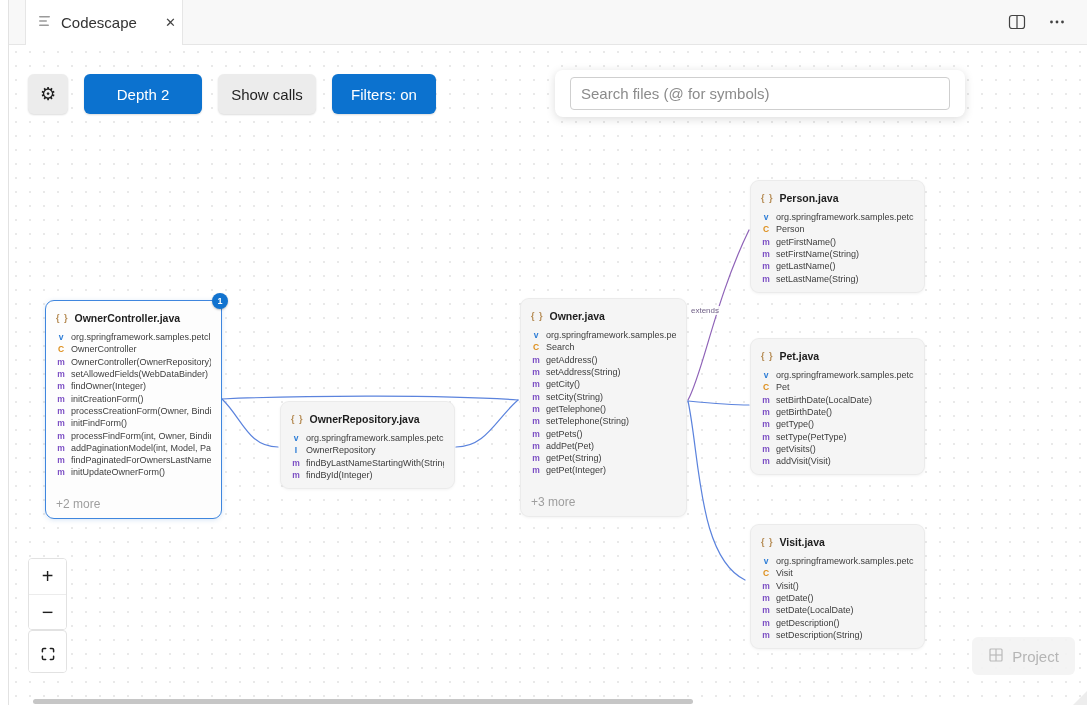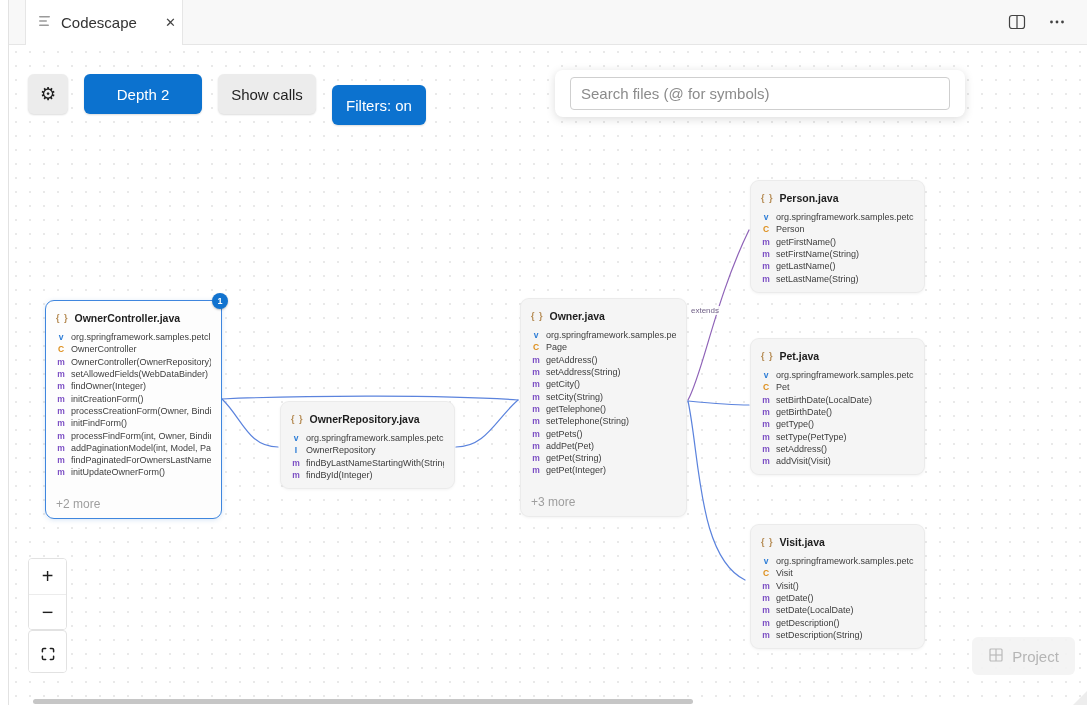--- a/index.html
+++ b/index.html
@@ -25,21 +25,21 @@
   .edge-label { position:absolute; left:672px; top:261px; width:48px; text-align:center; font-size:8px; color:#6f5f85; background:rgba(255,255,255,.85); border-radius:2px; z-index:2; }
 
   
   .toolbar { position:absolute; left:19px; top:29px; display:flex; gap:16px; z-index:4; }
   .tbtn { height:40px; border:none; border-radius:6px; font-size:15px; font-family:inherit; cursor:pointer; box-shadow:0 1px 2px rgba(0,0,0,.14); display:flex; align-items:center; justify-content:center; }
   .tbtn.icon { width:40px; background:#ececec; font-size:18px; color:#1f1f1f; }
   .tbtn.blue { background:#0c72cf; color:#fff; }
   .tbtn.gray { background:#ececec; color:#1f1f1f; }
   .tbtn.depth { width:118px; }
   .tbtn.calls { width:98px; }
-  .tbtn.filters { width:94px;margin-top:11px; }
+  .tbtn.filters { width:104px; }
 
   
   .search-card { position:absolute; left:546px; top:25px; width:410px; height:47px; background:#fff; border-radius:8px; box-shadow:0 2px 10px rgba(0,0,0,.14); display:flex; align-items:center; padding:0 15px; z-index:4; }
   .search-input { width:100%; height:33px; border:1px solid #cfcfcf; border-radius:4px; font-size:15px; font-family:inherit; padding:1px 10px; color:#333; outline:none; }
   .search-input::placeholder { color:#8b8b8b; }
 
   
   .node { position:absolute; background:#f5f5f5; border:1px solid rgba(0,0,0,.04); border-radius:9px; padding:9px 10px 7px 10px; box-shadow:0 1px 3px rgba(0,0,0,.05); z-index:3; cursor:pointer; }
   .node.selected { background:#fdfdfd; border:1.5px solid #3f86de; box-shadow:0 1px 5px rgba(40,110,200,.18); }
   .node-badge { position:absolute; top:-8px; right:-7px; width:16px; height:16px; border-radius:50%; background:#1273cf; color:#fff; font-size:9px; font-weight:700; line-height:16px; text-align:center; box-shadow:0 1px 2px rgba(0,0,0,.25); }
@@ -207,21 +207,21 @@
       <span class="braces-icon">{ }</span>
       <span class="node-file">Owner.java</span>
     </div>
     <div>
             <div class="member">
     <span class="sym ic-v">v</span>
     <span class="mlabel">org.springframework.samples.petclinic...</span>
   </div>
             <div class="member">
     <span class="sym ic-C">C</span>
-    <span class="mlabel">Page</span>
+    <span class="mlabel">Search</span>
   </div>
             <div class="member">
     <span class="sym ic-m">m</span>
     <span class="mlabel">getAddress()</span>
   </div>
             <div class="member">
     <span class="sym ic-m">m</span>
     <span class="mlabel">setAddress(String)</span>
   </div>
             <div class="member">
@@ -319,21 +319,21 @@
             <div class="member">
     <span class="sym ic-m">m</span>
     <span class="mlabel">getType()</span>
   </div>
             <div class="member">
     <span class="sym ic-m">m</span>
     <span class="mlabel">setType(PetType)</span>
   </div>
             <div class="member">
     <span class="sym ic-m">m</span>
-    <span class="mlabel">setAddress()</span>
+    <span class="mlabel">getVisits()</span>
   </div>
             <div class="member">
     <span class="sym ic-m">m</span>
     <span class="mlabel">addVisit(Visit)</span>
   </div>
           </div>
 
   </div>
         <div class="node" style="left: 741px; top: 479px; width: 175px;">
 

